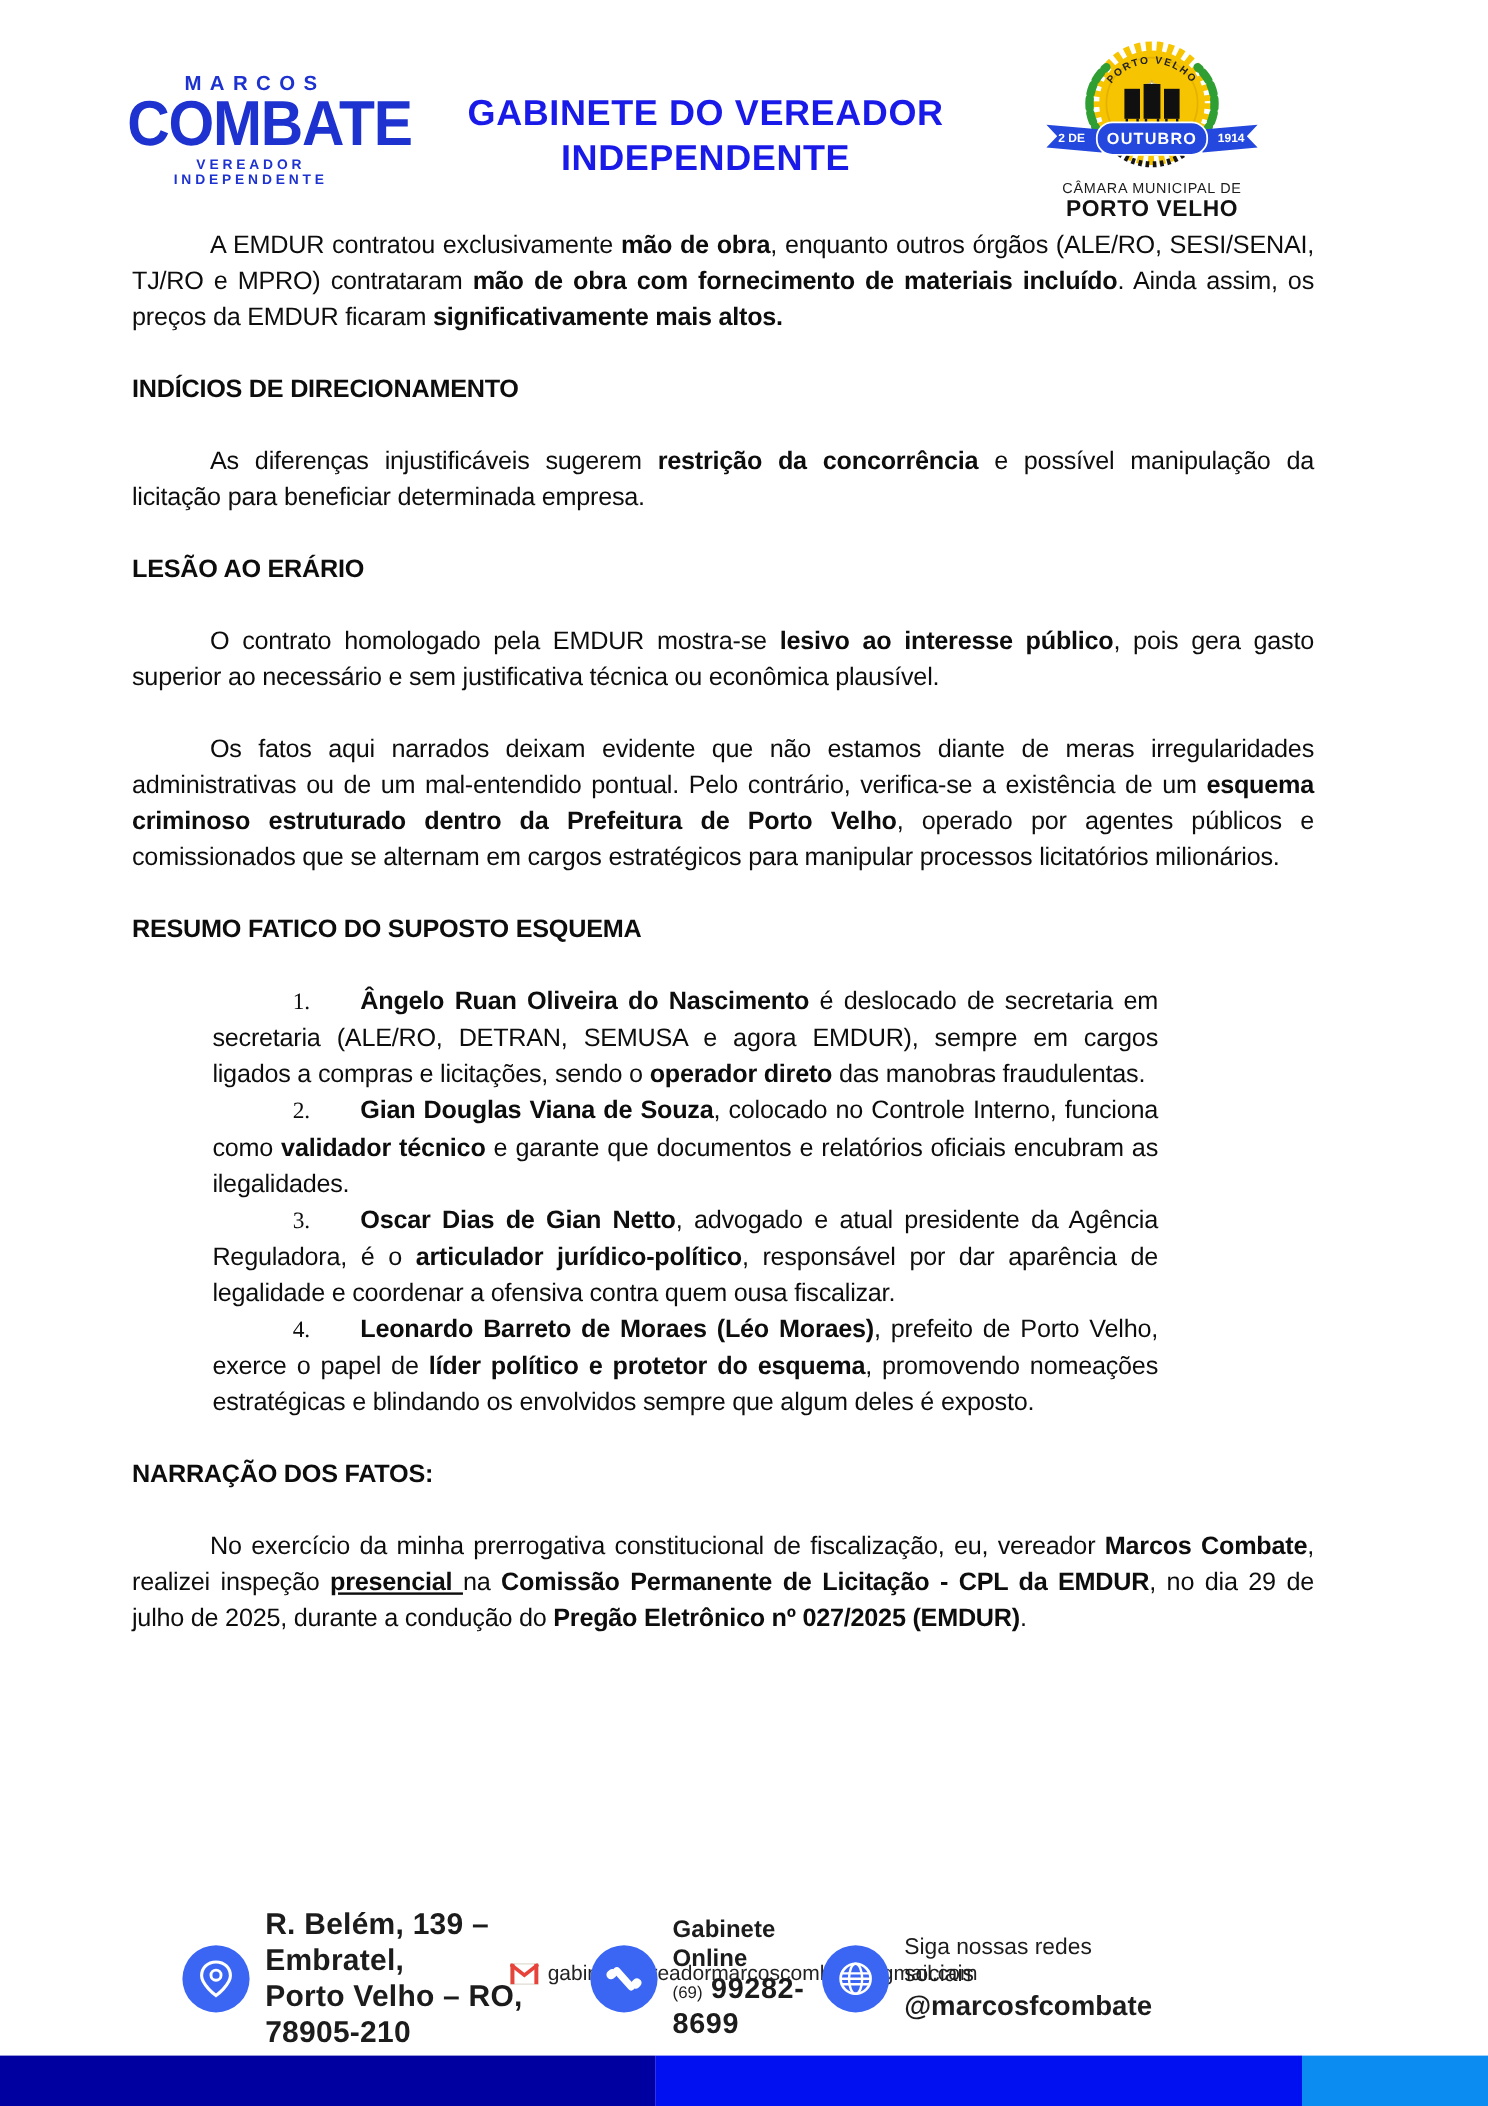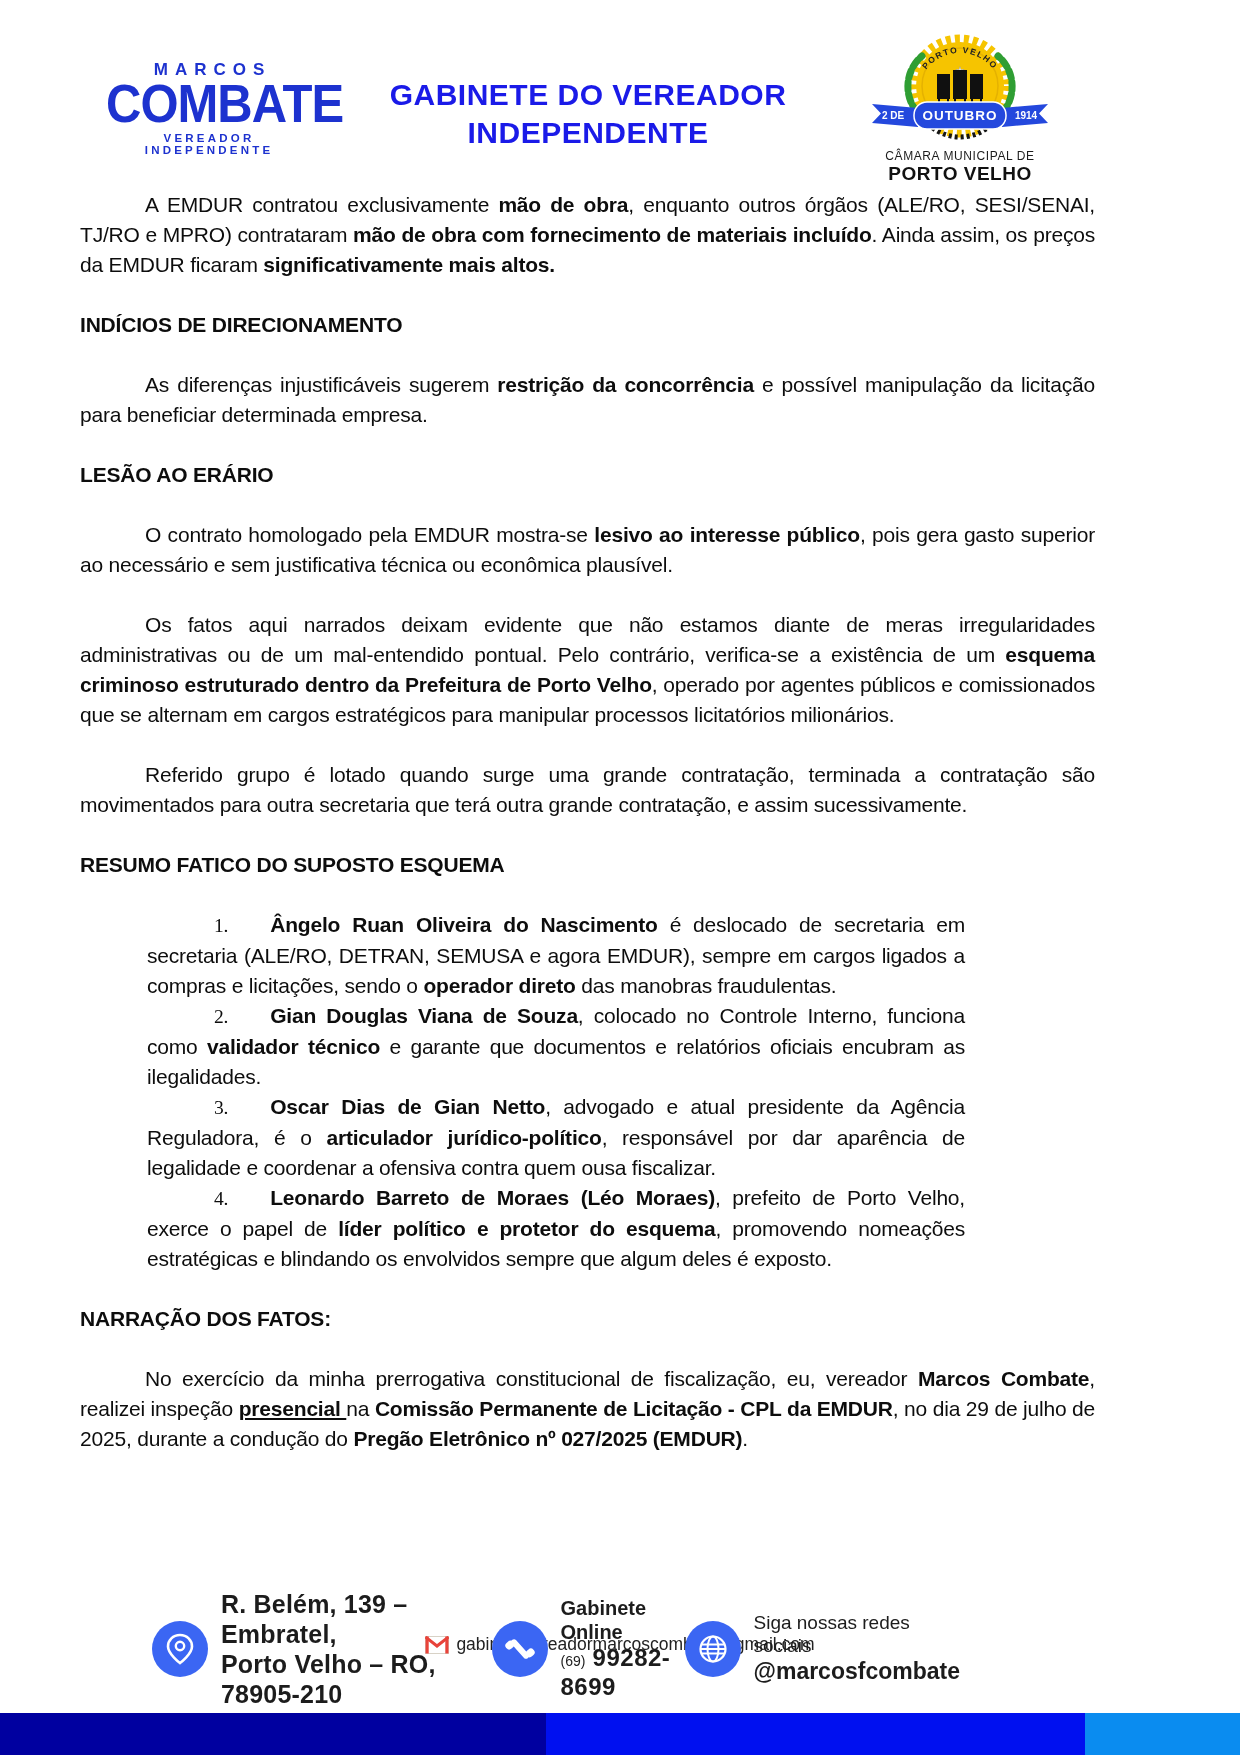--- a/index.html
+++ b/index.html
@@ -31,21 +31,21 @@
   .logo-main{font-size:49px;font-weight:800;letter-spacing:-1px;line-height:1.0;transform:scaleY(1.08);}
   .logo-sub{font-size:11.5px;font-weight:600;letter-spacing:3.2px;margin-top:3px;}
   .doc-title{
     position:absolute;left:368px;top:76px;width:440px;text-align:center;
     color:var(--title-blue);font-size:30px;font-weight:800;line-height:1.25;letter-spacing:.5px;
   }
   .seal{position:absolute;left:852px;top:34px;width:216px;text-align:center;}
   .seal-cap1{font-size:12px;font-weight:400;letter-spacing:.6px;color:#1c1c1c;margin-top:1px;}
   .seal-cap2{font-size:19px;font-weight:800;letter-spacing:.5px;color:#111;}
   
-  .content{padding:8px 145px 0 80px;}
+  .content{padding:8px 145px 0 110px;}
   .para{
     font-size:21px;line-height:30px;text-align:justify;letter-spacing:-.2px;
     margin-bottom:30px;text-indent:65px;
   }
   .hd{font-size:21px;line-height:30px;font-weight:700;margin:0 0 30px 0;letter-spacing:-.2px;}
   .rlist{list-style:none;margin:0 130px 30px 67px;}
   .li{
     font-size:21px;line-height:30px;text-align:justify;letter-spacing:-.2px;
     text-indent:67px;
   }
@@ -143,21 +143,20 @@
     <h2 class="hd">INDÍCIOS DE DIRECIONAMENTO</h2>
 
     <p class="para"><span>As diferenças injustificáveis sugerem </span><span class="rb">restrição da concorrência</span><span> e possível manipulação da licitação para beneficiar determinada empresa.</span></p>
 
     <h2 class="hd">LESÃO AO ERÁRIO</h2>
 
     <p class="para"><span>O contrato homologado pela EMDUR mostra-se </span><span class="rb">lesivo ao interesse público</span><span>, pois gera gasto superior ao necessário e sem justificativa técnica ou econômica plausível.</span></p>
 
     <p class="para"><span>Os fatos aqui narrados deixam evidente que não estamos diante de meras irregularidades administrativas ou de um mal-entendido pontual. Pelo contrário, verifica-se a existência de um </span><span class="rb">esquema criminoso estruturado dentro da Prefeitura de Porto Velho</span><span>, operado por agentes públicos e comissionados que se alternam em cargos estratégicos para manipular processos licitatórios milionários.</span></p>
 
-    <p class="para"><span>Referido grupo é lotado quando surge uma grande contratação, terminada a contratação são movimentados para outra secretaria que terá outra grande contratação, e assim sucessivamente.</span></p>
 
     <h2 class="hd">RESUMO FATICO DO SUPOSTO ESQUEMA</h2>
 
     <ol class="rlist">
       <li class="li"><span class="num">1.</span><span><span class="rb">Ângelo Ruan Oliveira do Nascimento</span><span> é deslocado de secretaria em secretaria (ALE/RO, DETRAN, SEMUSA e agora EMDUR), sempre em cargos ligados a compras e licitações, sendo o </span><span class="rb">operador direto</span><span> das manobras fraudulentas.</span></span></li>
       <li class="li"><span class="num">2.</span><span><span class="rb">Gian Douglas Viana de Souza</span><span>, colocado no Controle Interno, funciona como </span><span class="rb">validador técnico</span><span> e garante que documentos e relatórios oficiais encubram as ilegalidades.</span></span></li>
       <li class="li"><span class="num">3.</span><span><span class="rb">Oscar Dias de Gian Netto</span><span>, advogado e atual presidente da Agência Reguladora, é o </span><span class="rb">articulador jurídico-político</span><span>, responsável por dar aparência de legalidade e coordenar a ofensiva contra quem ousa fiscalizar.</span></span></li>
       <li class="li"><span class="num">4.</span><span><span class="rb">Leonardo Barreto de Moraes (Léo Moraes)</span><span>, prefeito de Porto Velho, exerce o papel de </span><span class="rb">líder político e protetor do esquema</span><span>, promovendo nomeações estratégicas e blindando os envolvidos sempre que algum deles é exposto.</span></span></li>
     </ol>
 

